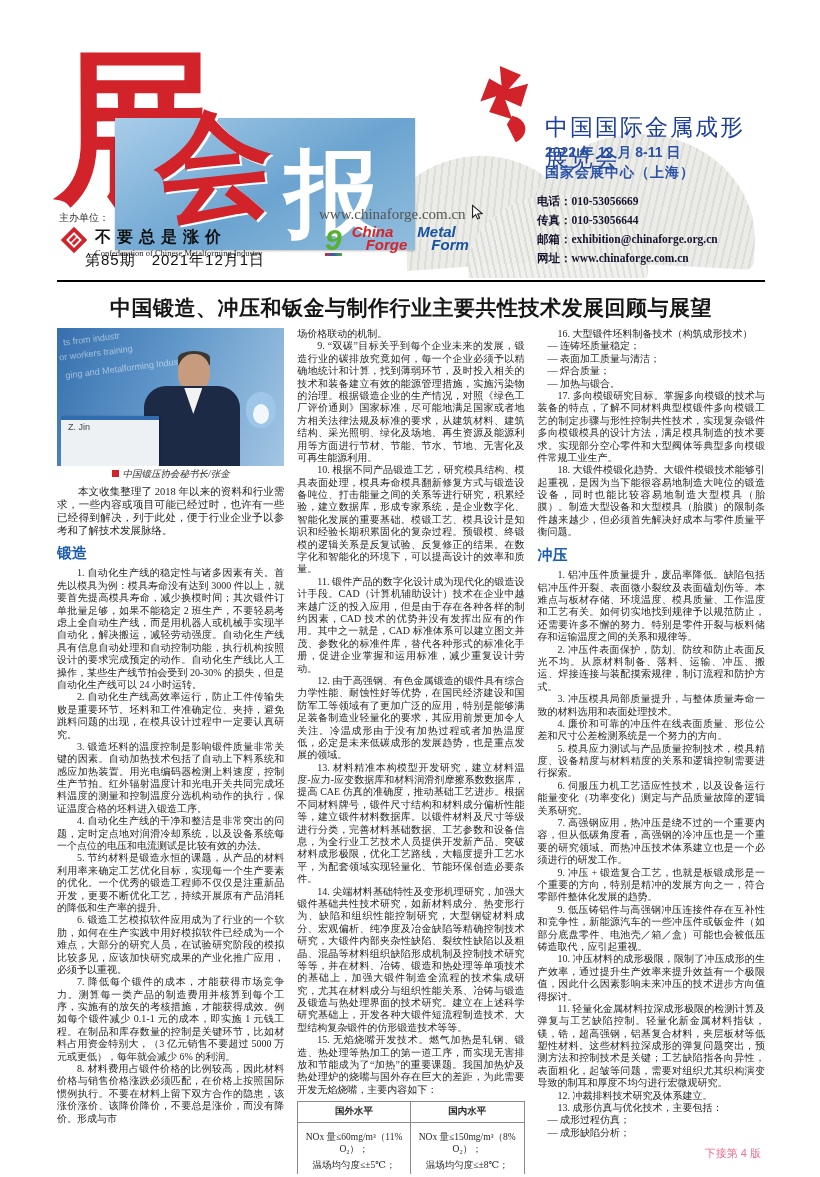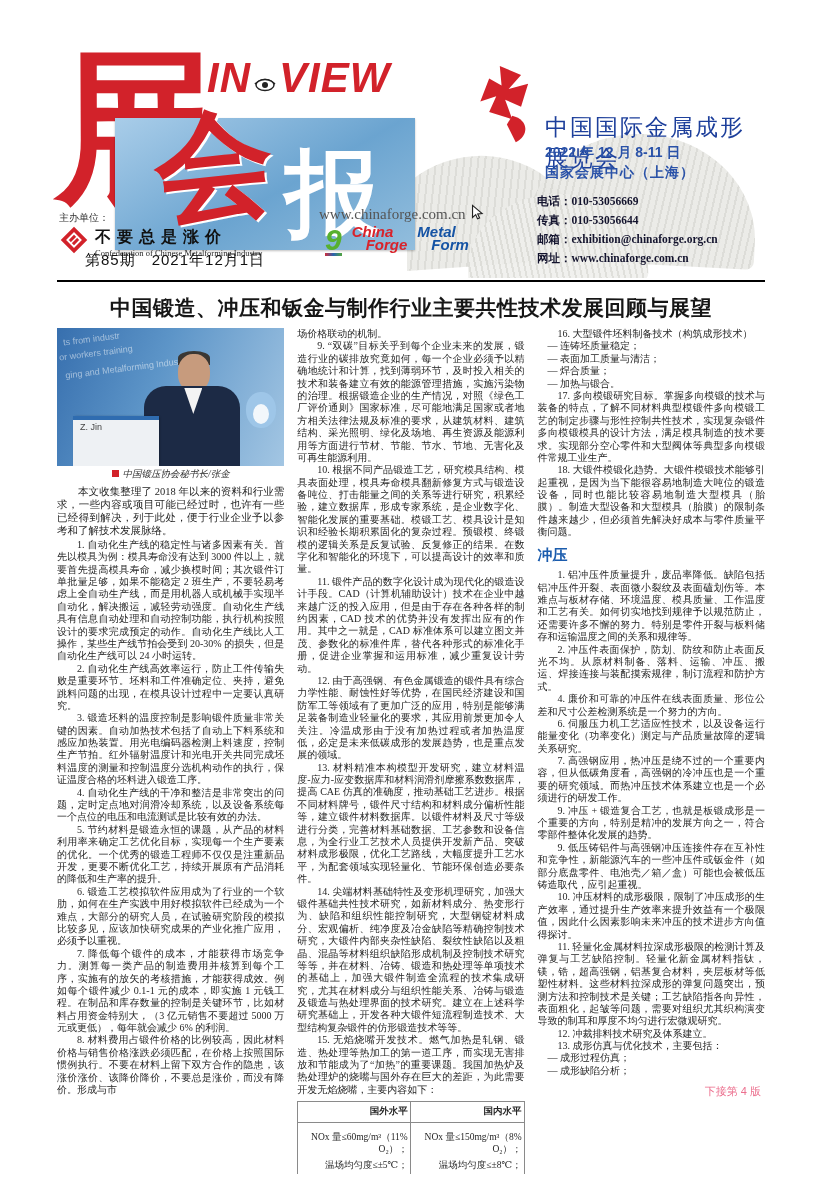--- a/index.html
+++ b/index.html
@@ -86,31 +86,31 @@
               background:#c79b7d; }
   .spk-hair { position:absolute; right:74px; top:23px; width:32px; height:14px; border-radius:50% 50% 0 0; background:#3a3734; }
   .spk-body { position:absolute; right:44px; top:58px; width:96px; height:80px; border-radius:22px 22px 0 0;
               background:#1c2a45; }
   .spk-shirt { position:absolute; right:82px; top:60px; width:18px; height:26px; background:#f3f3f3;
                clip-path:polygon(0 0,100% 0,50% 100%); }
   .mascot { position:absolute; right:8px; top:64px; width:30px; height:36px; border-radius:48%;
             background:#9ec6e8; }
   .mascot::after { content:""; position:absolute; left:7px; top:12px; width:16px; height:20px; border-radius:50%;
                    background:#f2f7fb; }
-  .podium { position:absolute; left:16px; bottom:0; width:86px; height:50px; background:#eef1f4;
+  .podium { position:absolute; left:4px; bottom:0; width:98px; height:50px; background:#eef1f4;
             border-radius:3px 3px 0 0; box-shadow:1px 0 2px rgba(0,0,0,.25); }
   .podium-label { position:absolute; left:7px; top:6px; font-family:"Liberation Sans",sans-serif;
                   font-size:9px; color:#444; }
   .podium-stripe { position:absolute; left:0; top:0; width:100%; height:4px; background:#2f6cb0; }
   .caption { text-align:center; font-size:9.5px; font-style:italic; color:#333; margin:3px 0 4px; text-indent:0; }
   .cap-sq { display:inline-block; width:7px; height:7px; background:#d2222a; margin-right:4px; }
 
   
   .ftable { width:100%; border-collapse:collapse; margin-top:5px; }
-  .ftable th, .ftable td { border:1px solid #8a8a8a; font-size:9.5px; text-align:right; }
+  .ftable th, .ftable td { border:1px solid #8a8a8a; font-size:9.5px; text-align:center; }
   .ftable th { font-weight:bold; padding:4px 2px; }
   .ftable td { padding:5px 2px; }
   .ftable td span { display:block; margin:4px 0; }
 
   .continued { text-align:right; font-size:11px; color:#ec6f8e; margin-top:8px; padding-right:4px;
                font-family:"Liberation Sans",sans-serif; }
 
   .eye { display:inline-block; }
 </style>
 </head>
@@ -118,31 +118,20 @@
 
 <div class="page">
   <div class="inner">
 
     <header class="masthead">
       <div class="mast-left">
         <div class="logo-zhan">展</div>
         <div class="logo-box"></div>
         <div class="logo-hui">会</div>
         <div class="logo-bao">报</div>
-        <div class="inview">
-          <span>IN</span>
-          <span class="eye">
-            <svg width="24" height="18" viewBox="0 0 24 18">
-              <path d="M2 10 Q12 1 22 10" fill="none" stroke="#222" stroke-width="1.6"></path>
-              <ellipse cx="12" cy="11" rx="9" ry="5.5" fill="#fff" stroke="#222" stroke-width="1.4"></ellipse>
-              <circle cx="12" cy="11" r="3" fill="#222"></circle>
-            </svg>
-          </span>
-          <span>VIEW</span>
-        </div>
         <div class="organizer">主办单位：</div>
         <div class="assoc">
           <span>
             <svg width="30" height="30" viewBox="0 0 32 32">
               <rect x="6" y="6" width="20" height="20" fill="#d2222a" transform="rotate(45 16 16)"></rect>
               <path d="M9 16 L16 9 L23 16 L16 23 Z" fill="none" stroke="#fff" stroke-width="2"></path>
               <path d="M12 20 L20 12" stroke="#fff" stroke-width="1.5"></path>
             </svg>
           </span>
           <span class="assoc-names">
@@ -214,20 +203,21 @@
           <div class="mascot"></div>
           <div class="podium">
             <div class="podium-stripe"></div>
             <div class="podium-label">Z. Jin</div>
           </div>
         </div>
         <div class="caption">
           <span class="cap-sq"></span><span>中国锻压协会秘书长/张金</span>
         </div>
         <p class="intro">本文收集整理了 2018 年以来的资料和行业需求，一些内容或项目可能已经过时，也许有一些已经得到解决，列于此处，便于行业企业予以参考和了解技术发展脉络。</p>
+        <div class="sec-head">锻造</div>
         <div>
             <p class="para">1. 自动化生产线的稳定性与诸多因素有关。首先以模具为例：模具寿命没有达到 3000 件以上，就要首先提高模具寿命，减少换模时间；其次锻件订单批量足够，如果不能稳定 2 班生产，不要轻易考虑上全自动生产线，而是用机器人或机械手实现半自动化，解决搬运，减轻劳动强度。自动化生产线具有信息自动处理和自动控制功能，执行机构按照设计的要求完成预定的动作。自动化生产线比人工操作，某些生产线节拍会受到 20-30% 的损失，但是自动化生产线可以 24 小时运转。</p>
             <p class="para">2. 自动化生产线高效率运行，防止工件传输失败是重要环节。坯料和工件准确定位、夹持，避免跳料问题的出现，在模具设计过程中一定要认真研究。</p>
             <p class="para">3. 锻造坯料的温度控制是影响锻件质量非常关键的因素。自动加热技术包括了自动上下料系统和感应加热装置。用光电编码器检测上料速度，控制生产节拍。红外辐射温度计和光电开关共同完成坯料温度的测量和控制温度分选机构动作的执行，保证温度合格的坯料进入锻造工序。</p>
             <p class="para">4. 自动化生产线的干净和整洁是非常突出的问题，定时定点地对润滑冷却系统，以及设备系统每一个点位的电压和电流测试是比较有效的办法。</p>
             <p class="para">5. 节约材料是锻造永恒的课题，从产品的材料利用率来确定工艺优化目标，实现每一个生产要素的优化。一个优秀的锻造工程师不仅仅是注重新品开发，更要不断优化工艺，持续开展原有产品消耗的降低和生产率的提升。</p>
             <p class="para">6. 锻造工艺模拟软件应用成为了行业的一个软肋，如何在生产实践中用好模拟软件已经成为一个难点，大部分的研究人员，在试验研究阶段的模拟比较多见，应该加快研究成果的产业化推广应用，必须予以重视。</p>
             <p class="para">7. 降低每个锻件的成本，才能获得市场竞争力。测算每一类产品的制造费用并核算到每个工序，实施有的放矢的考核措施，才能获得成效。例如每个锻件减少 0.1-1 元的成本，即实施 1 元钱工程。在制品和库存数量的控制是关键环节，比如材料占用资金特别大，（3 亿元销售不要超过 5000 万元或更低），每年就会减少 6% 的利润。</p>
             <p class="para">8. 材料费用占锻件价格的比例较高，因此材料价格与销售价格涨跌必须匹配，在价格上按照国际惯例执行。不要在材料上留下双方合作的隐患，该涨价涨价、该降价降价，不要总是涨价，而没有降价。形成与市</p>
           </div>
@@ -275,21 +265,23 @@
             <p class="para dash">— 表面加工质量与清洁；</p>
             <p class="para dash">— 焊合质量；</p>
             <p class="para dash">— 加热与锻合。</p>
             <p class="para">17. 多向模锻研究目标。掌握多向模锻的技术与装备的特点，了解不同材料典型模锻件多向模锻工艺的制定步骤与形性控制共性技术，实现复杂锻件多向模锻模具的设计方法，满足模具制造的技术要求。实现部分空心零件和大型阀体等典型多向模锻件常规工业生产。</p>
             <p class="para">18. 大锻件模锻化趋势。大锻件模锻技术能够引起重视，是因为当下能很容易地制造大吨位的锻造设备，同时也能比较容易地制造大型模具（胎膜）。制造大型设备和大型模具（胎膜）的限制条件越来越少，但必须首先解决好成本与零件质量平衡问题。</p>
           </div>
         <div class="sec-head">冲压</div>
         <div>
             <p class="para">1. 铝冲压件质量提升，废品率降低。缺陷包括铝冲压件开裂、表面微小裂纹及表面磕划伤等。本难点与板材存储、环境温度、模具质量、工作温度和工艺有关。如何切实地找到规律予以规范防止，还需要许多不懈的努力。特别是零件开裂与板料储存和运输温度之间的关系和规律等。</p>
             <p class="para">2. 冲压件表面保护，防划、防纹和防止表面反光不均。从原材料制备、落料、运输、冲压、搬运、焊接连接与装配摸索规律，制订流程和防护方式。</p>
+            <p class="para">3. 冲压模具局部质量提升，与整体质量寿命一致的材料选用和表面处理技术。</p>
             <p class="para">4. 廉价和可靠的冲压件在线表面质量、形位公差和尺寸公差检测系统是一个努力的方向。</p>
+            <p class="para">5. 模具应力测试与产品质量控制技术，模具精度、设备精度与材料精度的关系和逻辑控制需要进行探索。</p>
             <p class="para">6. 伺服压力机工艺适应性技术，以及设备运行能量变化（功率变化）测定与产品质量故障的逻辑关系研究。</p>
             <p class="para">7. 高强钢应用，热冲压是绕不过的一个重要内容，但从低碳角度看，高强钢的冷冲压也是一个重要的研究领域。而热冲压技术体系建立也是一个必须进行的研发工作。</p>
             <p class="para">9. 冲压 + 锻造复合工艺，也就是板锻成形是一个重要的方向，特别是精冲的发展方向之一，符合零部件整体化发展的趋势。</p>
             <p class="para">9. 低压铸铝件与高强钢冲压连接件存在互补性和竞争性，新能源汽车的一些冲压件或钣金件（如部分底盘零件、电池壳／箱／盒）可能也会被低压铸造取代，应引起重视。</p>
             <p class="para">10. 冲压材料的成形极限，限制了冲压成形的生产效率，通过提升生产效率来提升效益有一个极限值，因此什么因素影响未来冲压的技术进步方向值得探讨。</p>
             <p class="para">11. 轻量化金属材料拉深成形极限的检测计算及弹复与工艺缺陷控制。轻量化新金属材料指钛，镁，锆，超高强钢，铝基复合材料，夹层板材等低塑性材料。这些材料拉深成形的弹复问题突出，预测方法和控制技术是关键；工艺缺陷指各向异性，表面粗化，起皱等问题，需要对组织尤其织构演变导致的制耳和厚度不均匀进行宏微观研究。</p>
             <p class="para">12. 冲裁排料技术研究及体系建立。</p>
             <p class="para">13. 成形仿真与优化技术，主要包括：</p>
             <p class="para dash">— 成形过程仿真；</p>
             <p class="para dash">— 成形缺陷分析；</p>

